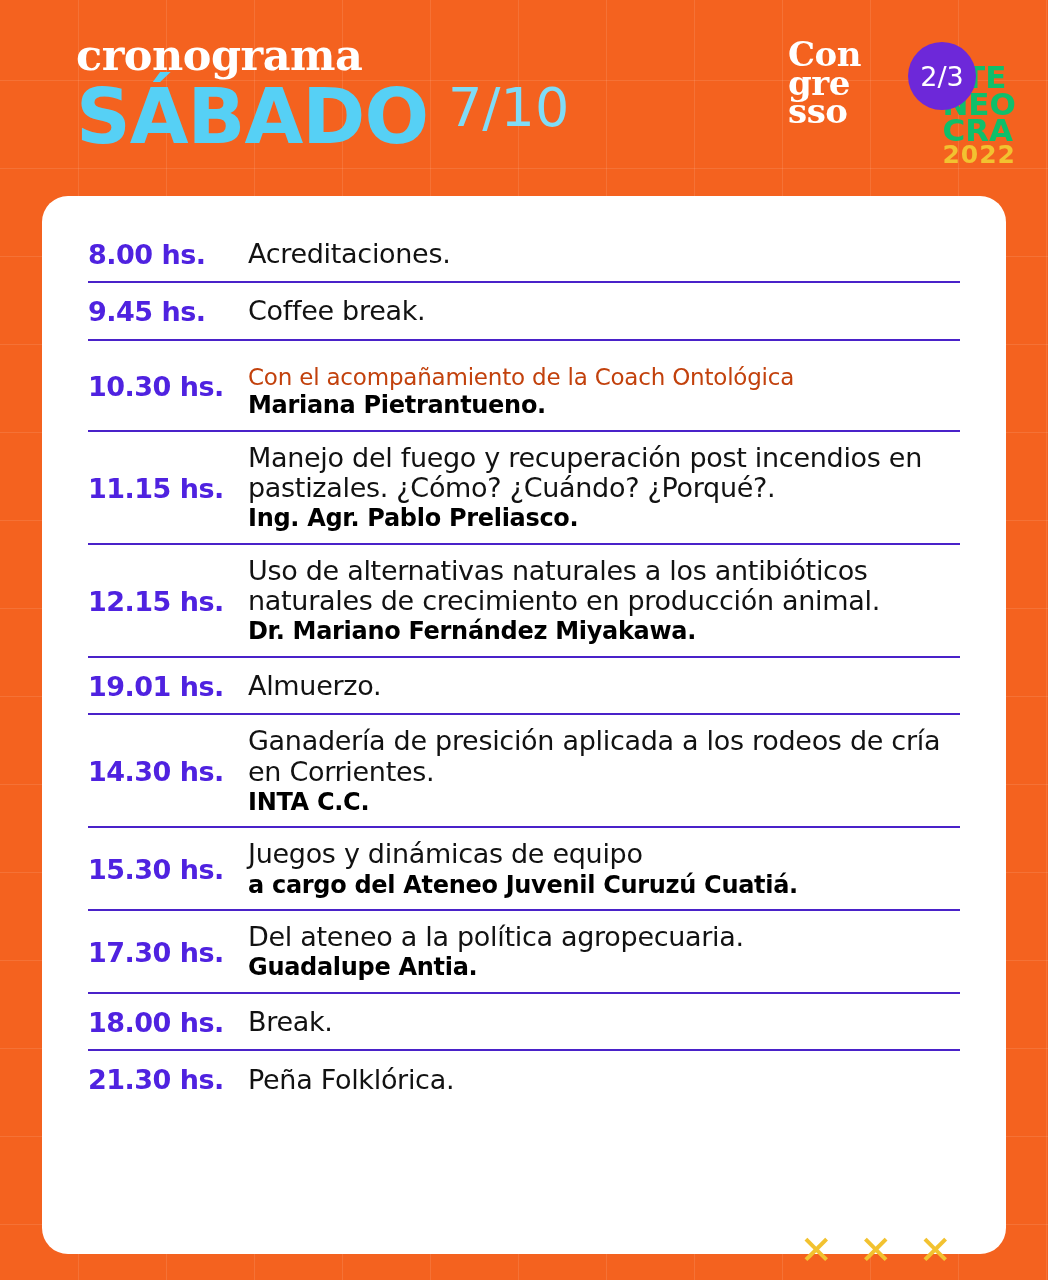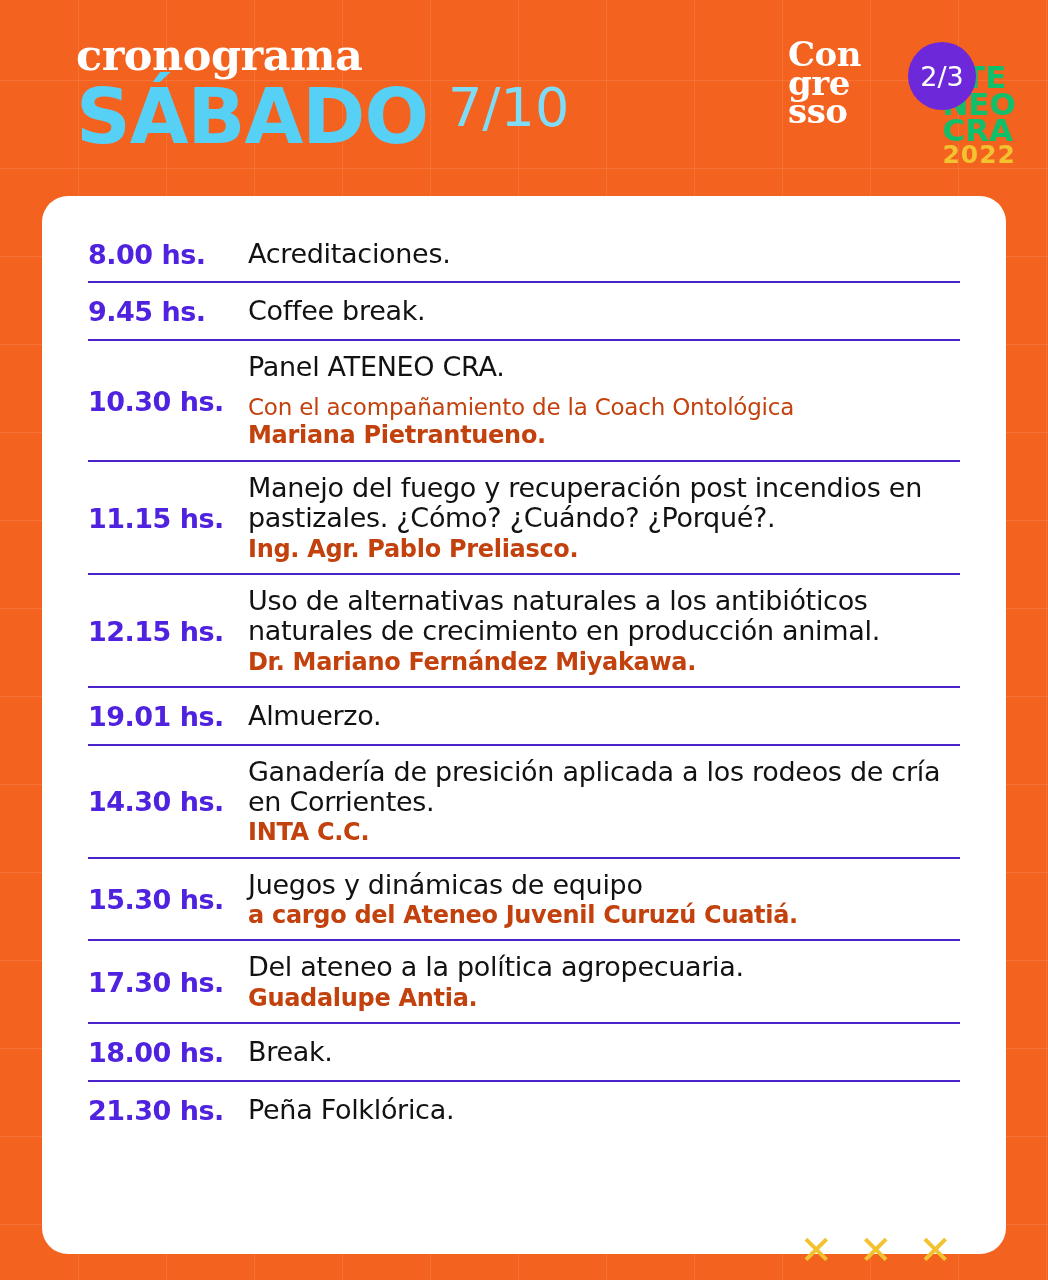--- a/index.html
+++ b/index.html
@@ -174,21 +174,21 @@
     letter-spacing: -0.2px;
     color: #c2410c;
     margin-top: 12px;
   }
   .desc .speaker {
     font-family: "DejaVu Sans", sans-serif;
     font-size: 24px;
     font-weight: bold;
     line-height: 1.15;
     letter-spacing: -0.3px;
-    color: #c2410c;
+    color: #000000;
     margin-top: 2px;
   }
 
   
   .x-deco {
     position: absolute;
     right: 96px;
     bottom: 10px;
     display: flex;
     gap: 26px;
@@ -243,21 +243,20 @@
   <div class="row">
     <div class="time">9.45 hs.</div>
     <div class="desc">
       <div class="main">Coffee break.</div>
     </div>
   </div>
 
   <div class="row">
     <div class="time">10.30 hs.</div>
     <div class="desc">
-      <div class="main">Panel ATENEO CRA.</div>
       <div class="sub">Con el acompañamiento de la Coach Ontológica</div>
       <div class="speaker">Mariana Pietrantueno.</div>
     </div>
   </div>
 
   <div class="row">
     <div class="time">11.15 hs.</div>
     <div class="desc">
       <div class="main">Manejo del fuego y recuperación post incendios en pastizales. ¿Cómo? ¿Cuándo? ¿Porqué?.</div>
       <div class="speaker">Ing. Agr. Pablo Preliasco.</div>

